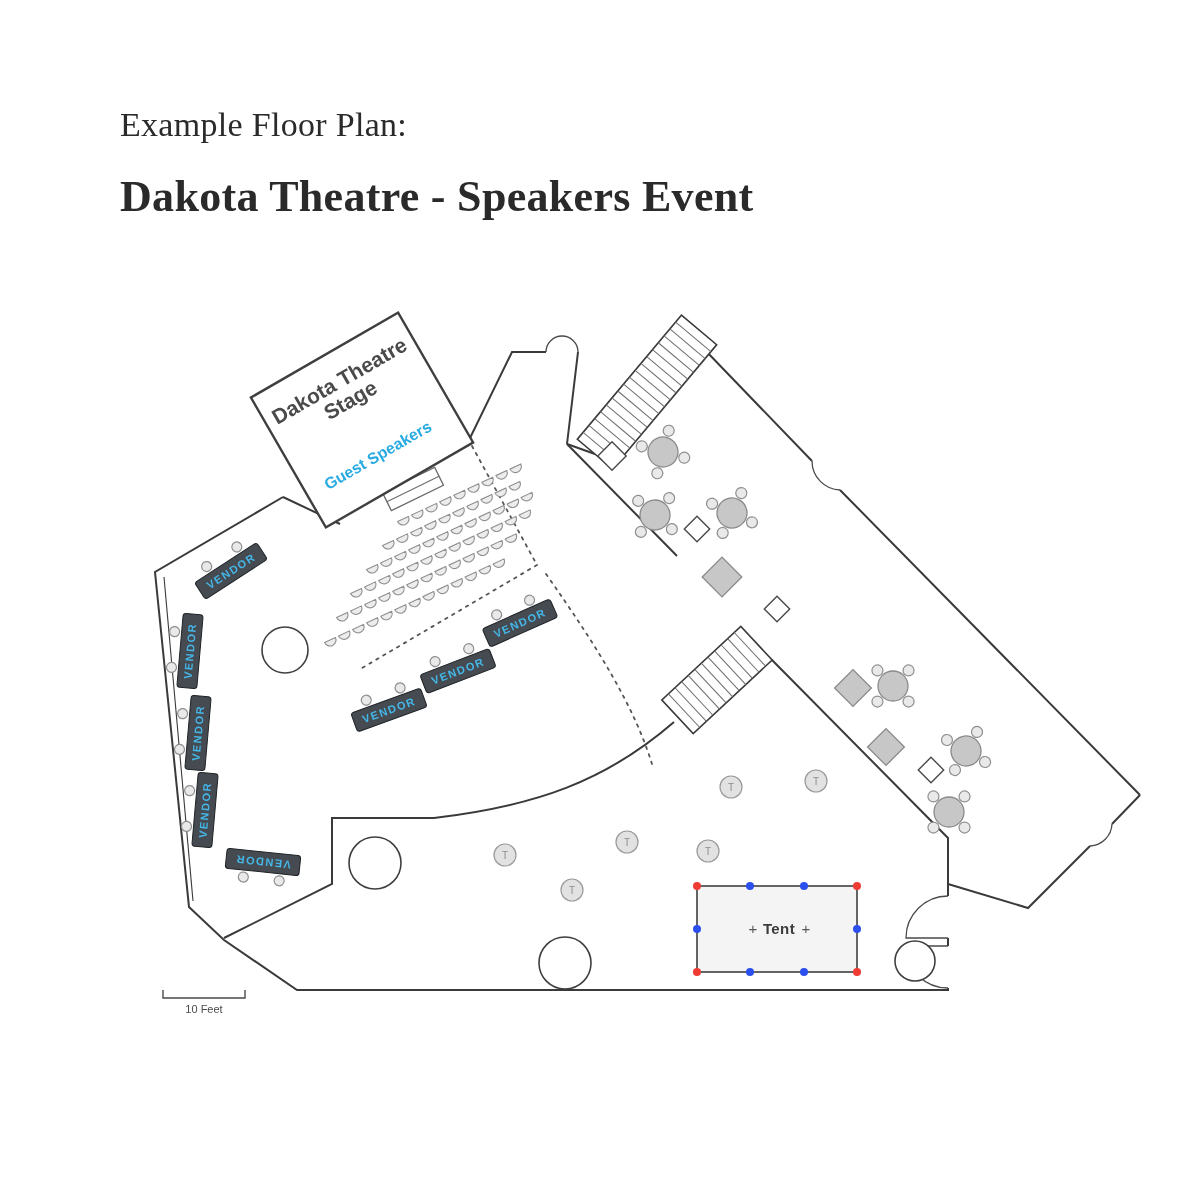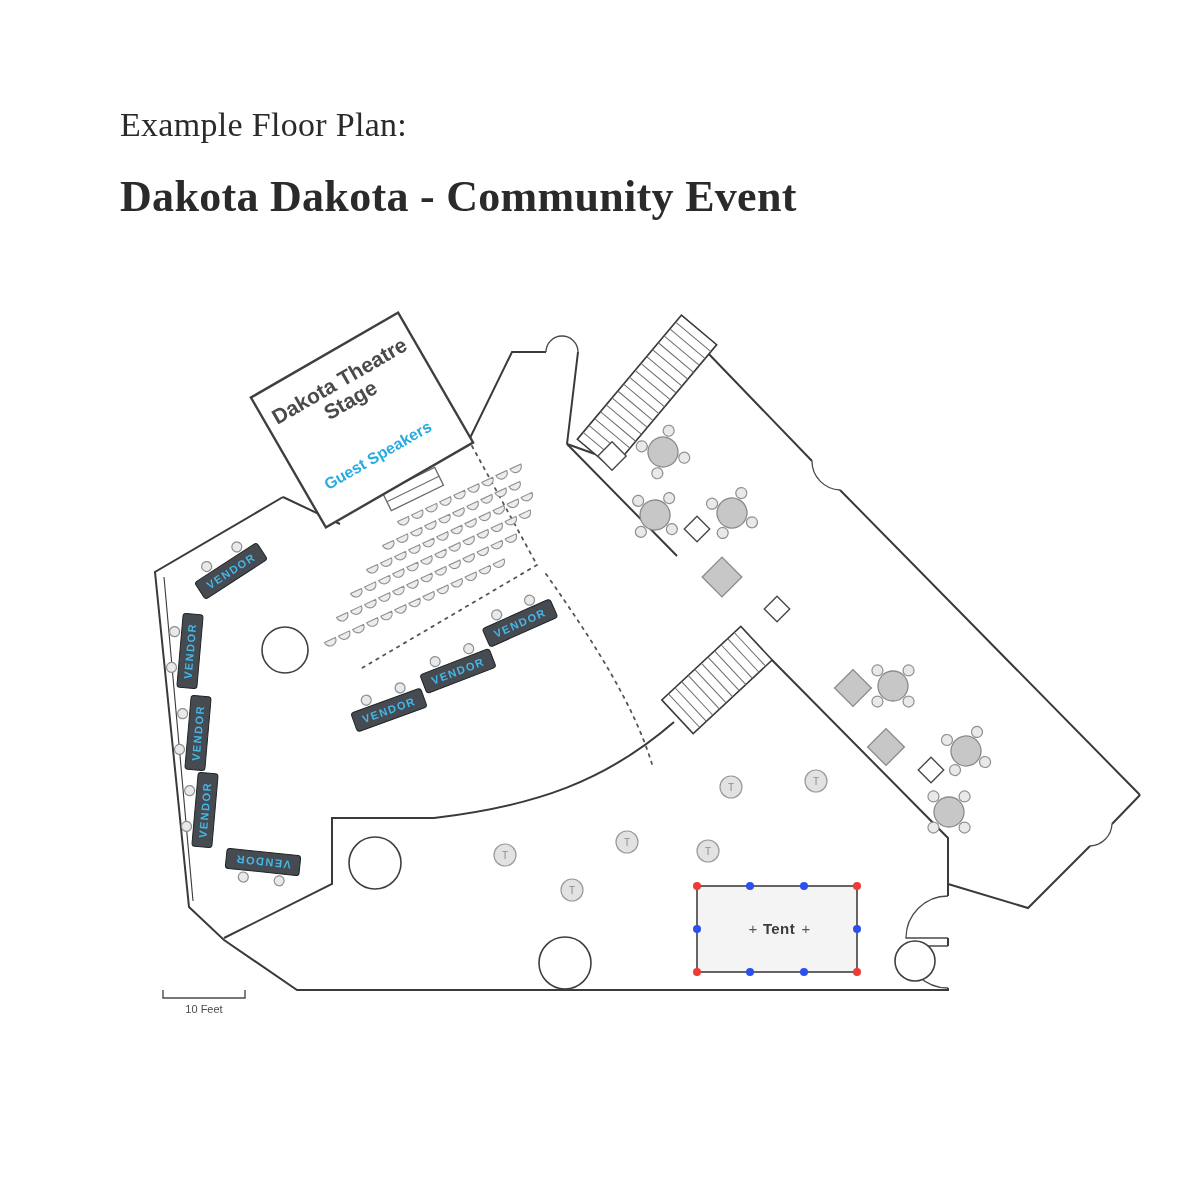--- a/index.html
+++ b/index.html
@@ -38,21 +38,21 @@
   .scale-line{fill:none;stroke:#4a4a4a;stroke-width:1.4;}
   .scale-label{font:400 11px "Liberation Sans",sans-serif;fill:#4a4a4a;}
 </style>
 </head>
 <body>
 
 <div class="canvas">
 
   <div class="header">
     <h1>Example Floor Plan:</h1>
-    <h2>Dakota Dakota - Community Event</h2>
+    <h2>Dakota Theatre - Speakers Event</h2>
   </div>
 
   <svg width="1200" height="1200" viewBox="0 0 1200 1200">
 
     <g>
       <path class="wall" d="M 283 497 L 155 572 L 189 907 L 224 940 L 297 990 L 948 990 L 948 988 M 948 946 L 948 938 M 948 896 L 948 884"></path>
       <path class="wall" d="M 948 884 L 1028 908 L 1090 846 M 1112 824 L 1140 795"></path>
       <path class="wall" d="M 678 322 L 812 461 M 840 490 L 1140 795"></path>
       <path class="wall" d="M 567 444 L 677 556"></path>
       <path class="wall" d="M 772 660 L 948 838 L 948 884"></path>

